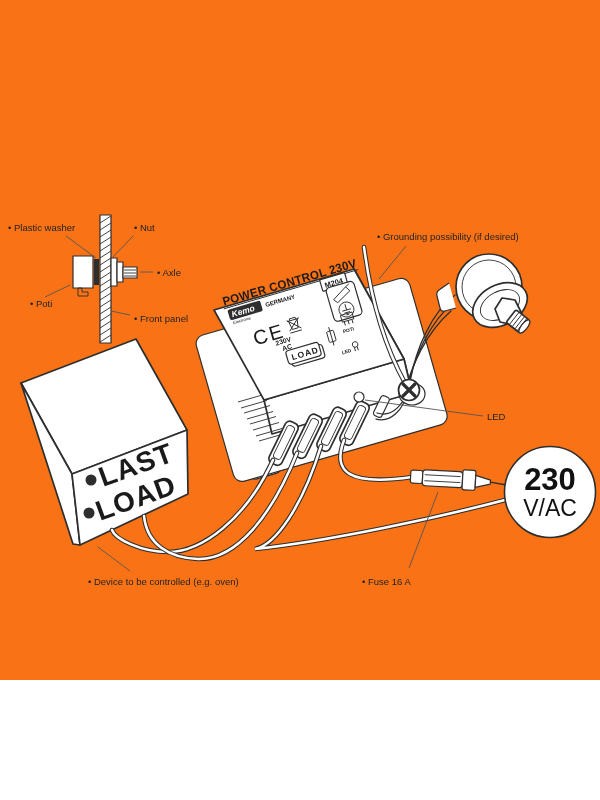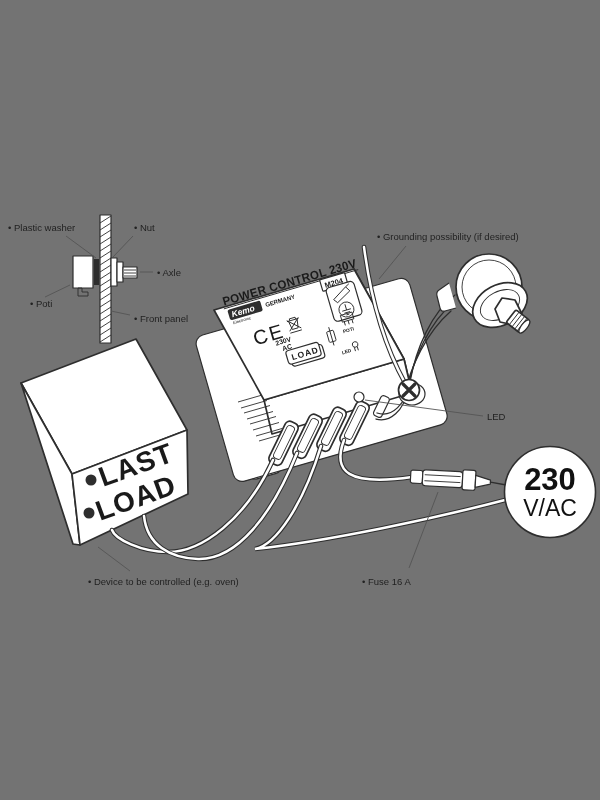--- a/index.html
+++ b/index.html
@@ -1,16 +1,16 @@
 <!DOCTYPE html>
 <html><head>
 <meta charset="utf-8">
 <style>
   html,body{margin:0;padding:0;background:#fff;}
-  .canvas{position:relative;width:600px;height:800px;background:#737373;overflow:hidden;
+  .canvas{position:relative;width:600px;height:680px;background:#f97316;overflow:hidden;
           font-family:"Liberation Sans",sans-serif;text-decoration:underline;}
   svg{position:absolute;left:0;top:0;}
   .ln{fill:none;stroke:#2e2e2e;stroke-width:1.4;stroke-linejoin:round;stroke-linecap:round;}
   .ln-thin{fill:none;stroke:#2e2e2e;stroke-width:0.9;}
   .leader{fill:none;stroke:#555;stroke-width:0.9;}
   .face{fill:#ffffff;stroke:#2e2e2e;stroke-width:1.7;stroke-linejoin:round;}
   .face-thin{fill:#ffffff;stroke:#2e2e2e;stroke-width:1.2;stroke-linejoin:round;}
   .wire-outer{fill:none;stroke:#2e2e2e;stroke-width:4.6;stroke-linecap:round;}
   .wire-inner{fill:none;stroke:#ffffff;stroke-width:2.5;stroke-linecap:round;}
   .wire-single{fill:none;stroke:#2e2e2e;stroke-width:1.3;stroke-linecap:round;}

